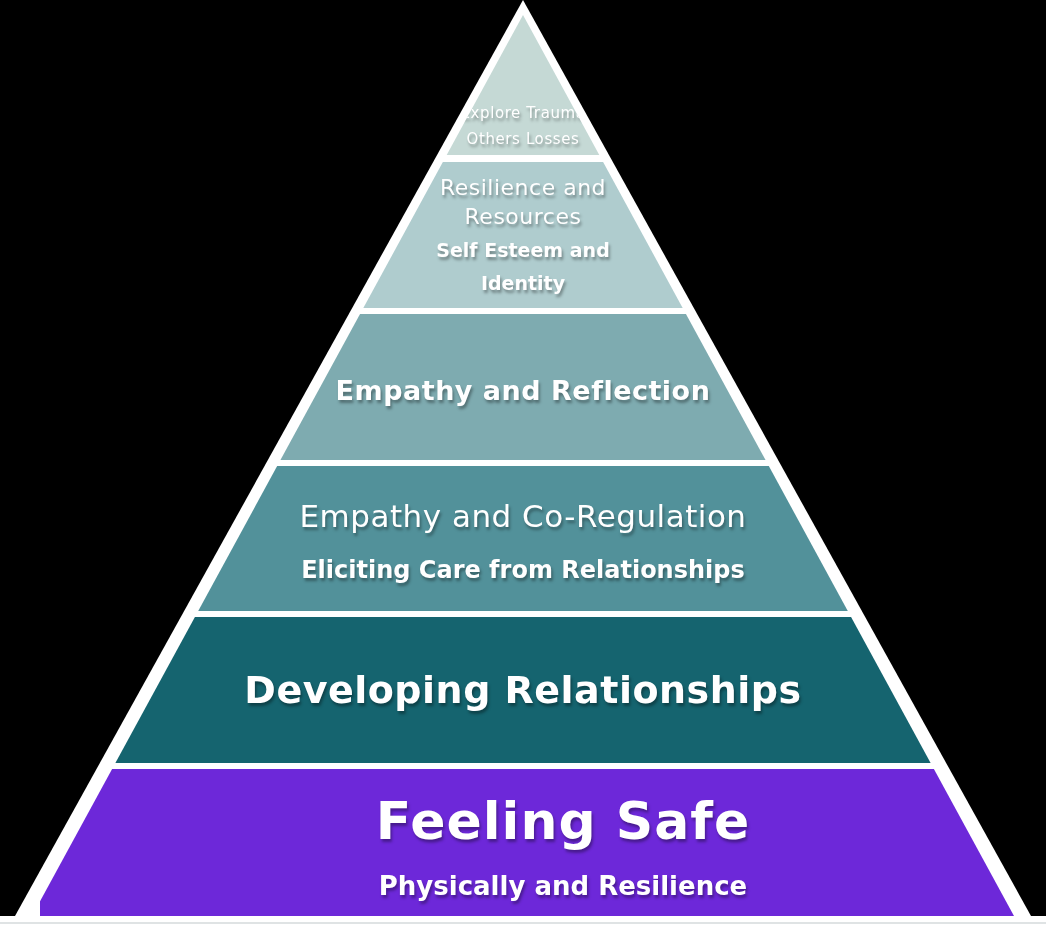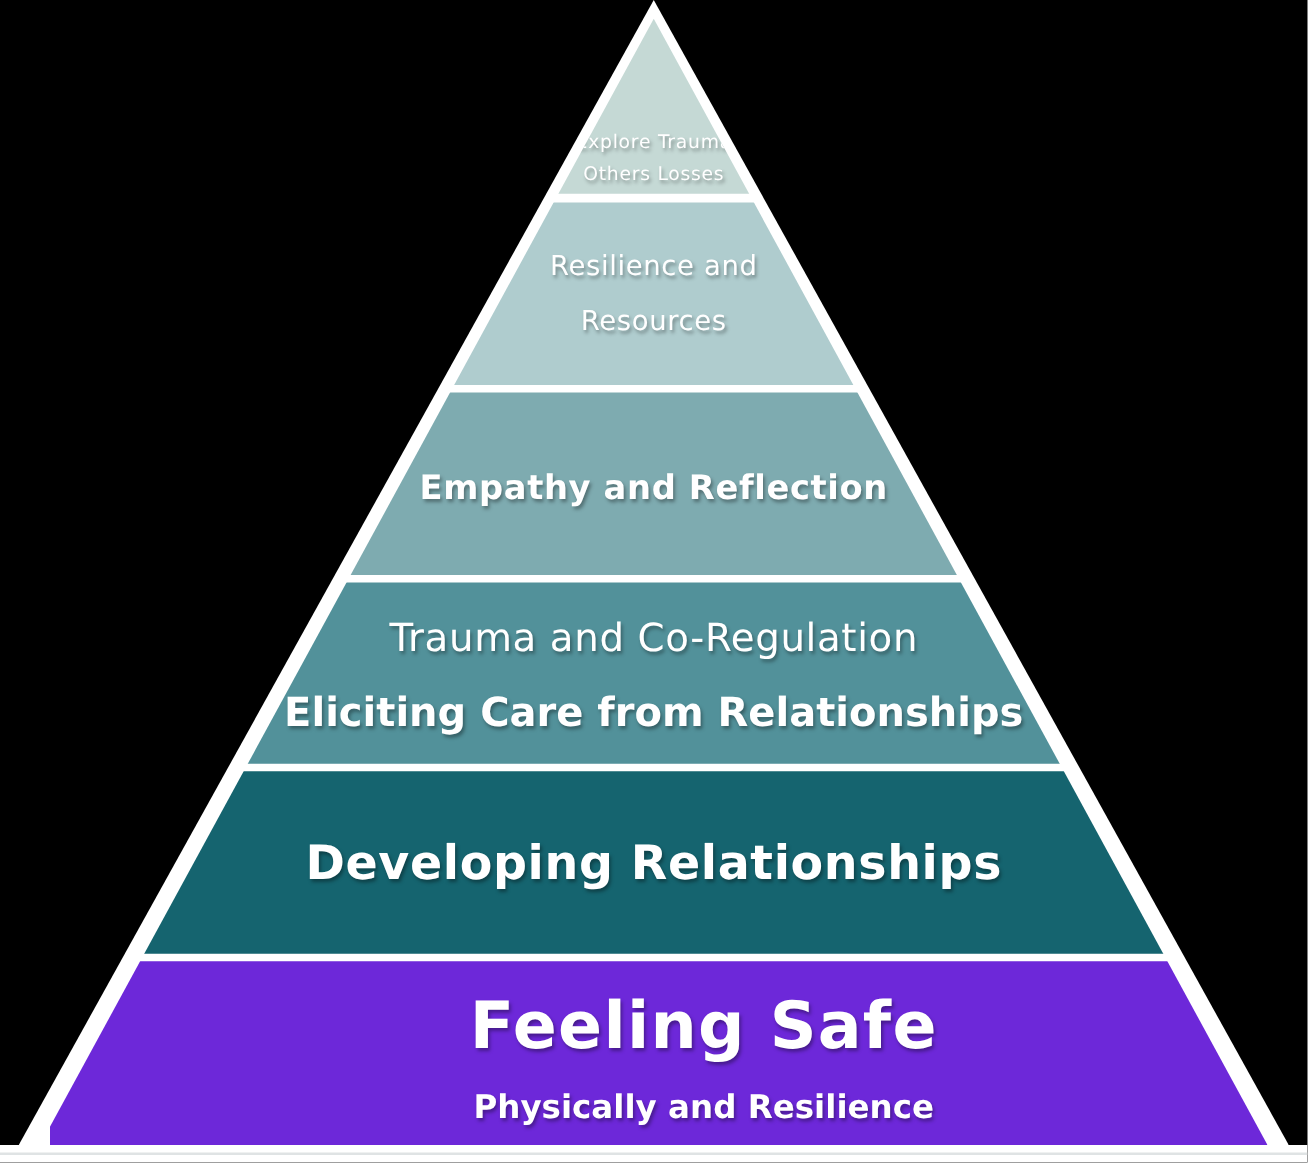--- a/index.html
+++ b/index.html
@@ -32,30 +32,30 @@
   }
   .band .title, .band .sub, .band .line {
     text-shadow: 1.5px 2.5px 3px rgba(0,0,0,0.35);
   }
   .band [data-bind]:empty { display: none; }
 
   .b0 { top: 0; height: 155px; justify-content: flex-end; padding-bottom: 3px; }
   .b0 .line { font-size: 15px; line-height: 26px; letter-spacing: 0.6px; white-space: nowrap; font-weight: 400; }
 
   .b1 { top: 162px; height: 146px; padding-top: 2px; }
-  .b1 .title { font-size: 22px; font-weight: 400; line-height: 44px; max-width: 215px; letter-spacing: 0.5px; }
+  .b1 .title { font-size: 22px; font-weight: 400; line-height: 29px; max-width: 215px; letter-spacing: 0.5px; }
   .b1 .sub   { font-size: 19px; font-weight: bold; line-height: 33px; max-width: 200px; margin-top: 3px; }
 
   .b2 { top: 314px; height: 146px; padding-top: 6px; }
   .b2 .title { font-size: 27px; font-weight: 700; letter-spacing: 0.5px; white-space: nowrap; }
   .b2 .sub   { font-size: 22px; font-weight: bold; line-height: 34px; max-width: 330px; margin-top: 12px; }
 
   .b3 { top: 466px; height: 145px; padding-top: 4px; }
   .b3 .title { font-size: 31px; font-weight: 400; letter-spacing: 0.5px; white-space: nowrap; }
-  .b3 .sub   { font-size: 32px; font-weight: bold; margin-top: 22px; white-space: nowrap; }
+  .b3 .sub   { font-size: 24px; font-weight: bold; margin-top: 22px; white-space: nowrap; }
 
   .b4 { top: 617px; height: 146px; }
   .b4 .title { font-size: 38px; font-weight: bold; letter-spacing: 0.5px; white-space: nowrap; }
 
   .b5 { top: 769px; height: 147px; padding-top: 6px; }
   .b5 .title { font-size: 52px; font-weight: bold; letter-spacing: 1px; white-space: nowrap; }
   .b5 .sub   { font-size: 26px; font-weight: bold; margin-top: 20px; white-space: nowrap; }
 
   
   .base-strip {
@@ -75,28 +75,29 @@
 
   <div class="tri-fill" style="background: rgb(255, 255, 255);">
 
     <section class="band b0" style="background: rgb(197, 217, 213);">
       <div class="line" data-bind="pyramid.levels.0.title">Explore Trauma</div>
       <div class="line" data-bind="pyramid.levels.0.subtitle">Others Losses</div>
     </section>
 
     <section class="band b1" style="background: rgb(175, 204, 206);">
       <div class="title" data-bind="pyramid.levels.1.title">Resilience and Resources</div>
+      <div class="sub" data-bind="pyramid.levels.1.subtitle">Self Esteem and Identity</div>
     </section>
 
     <section class="band b2" style="background: rgb(126, 171, 176);">
       <div class="title" data-bind="pyramid.levels.2.title">Empathy and Reflection</div>
     </section>
 
     <section class="band b3" style="background: rgb(82, 145, 154);">
-      <div class="title" data-bind="pyramid.levels.3.title">Trauma and Co-Regulation</div>
+      <div class="title" data-bind="pyramid.levels.3.title">Empathy and Co-Regulation</div>
       <div class="sub" data-bind="pyramid.levels.3.subtitle">Eliciting Care from Relationships</div>
     </section>
 
     <section class="band b4" style="background: rgb(21, 100, 111); border-radius: 14px;">
       <div class="title" data-bind="pyramid.levels.4.title">Developing Relationships</div>
     </section>
 
     <section class="band b5" style="background: #6d28d9; margin-left: 40px;">
       <div class="title" data-bind="pyramid.levels.5.title">Feeling Safe</div>
       <div class="sub" data-bind="pyramid.levels.5.subtitle">Physically and Resilience</div>

